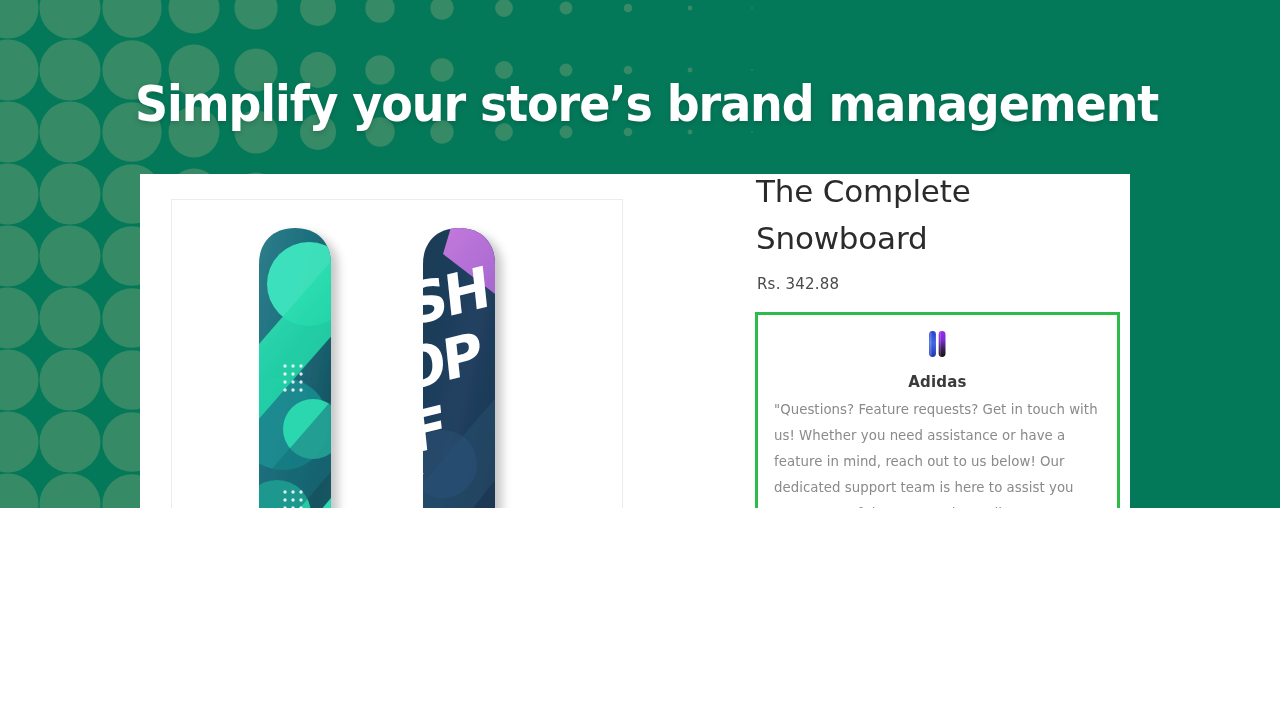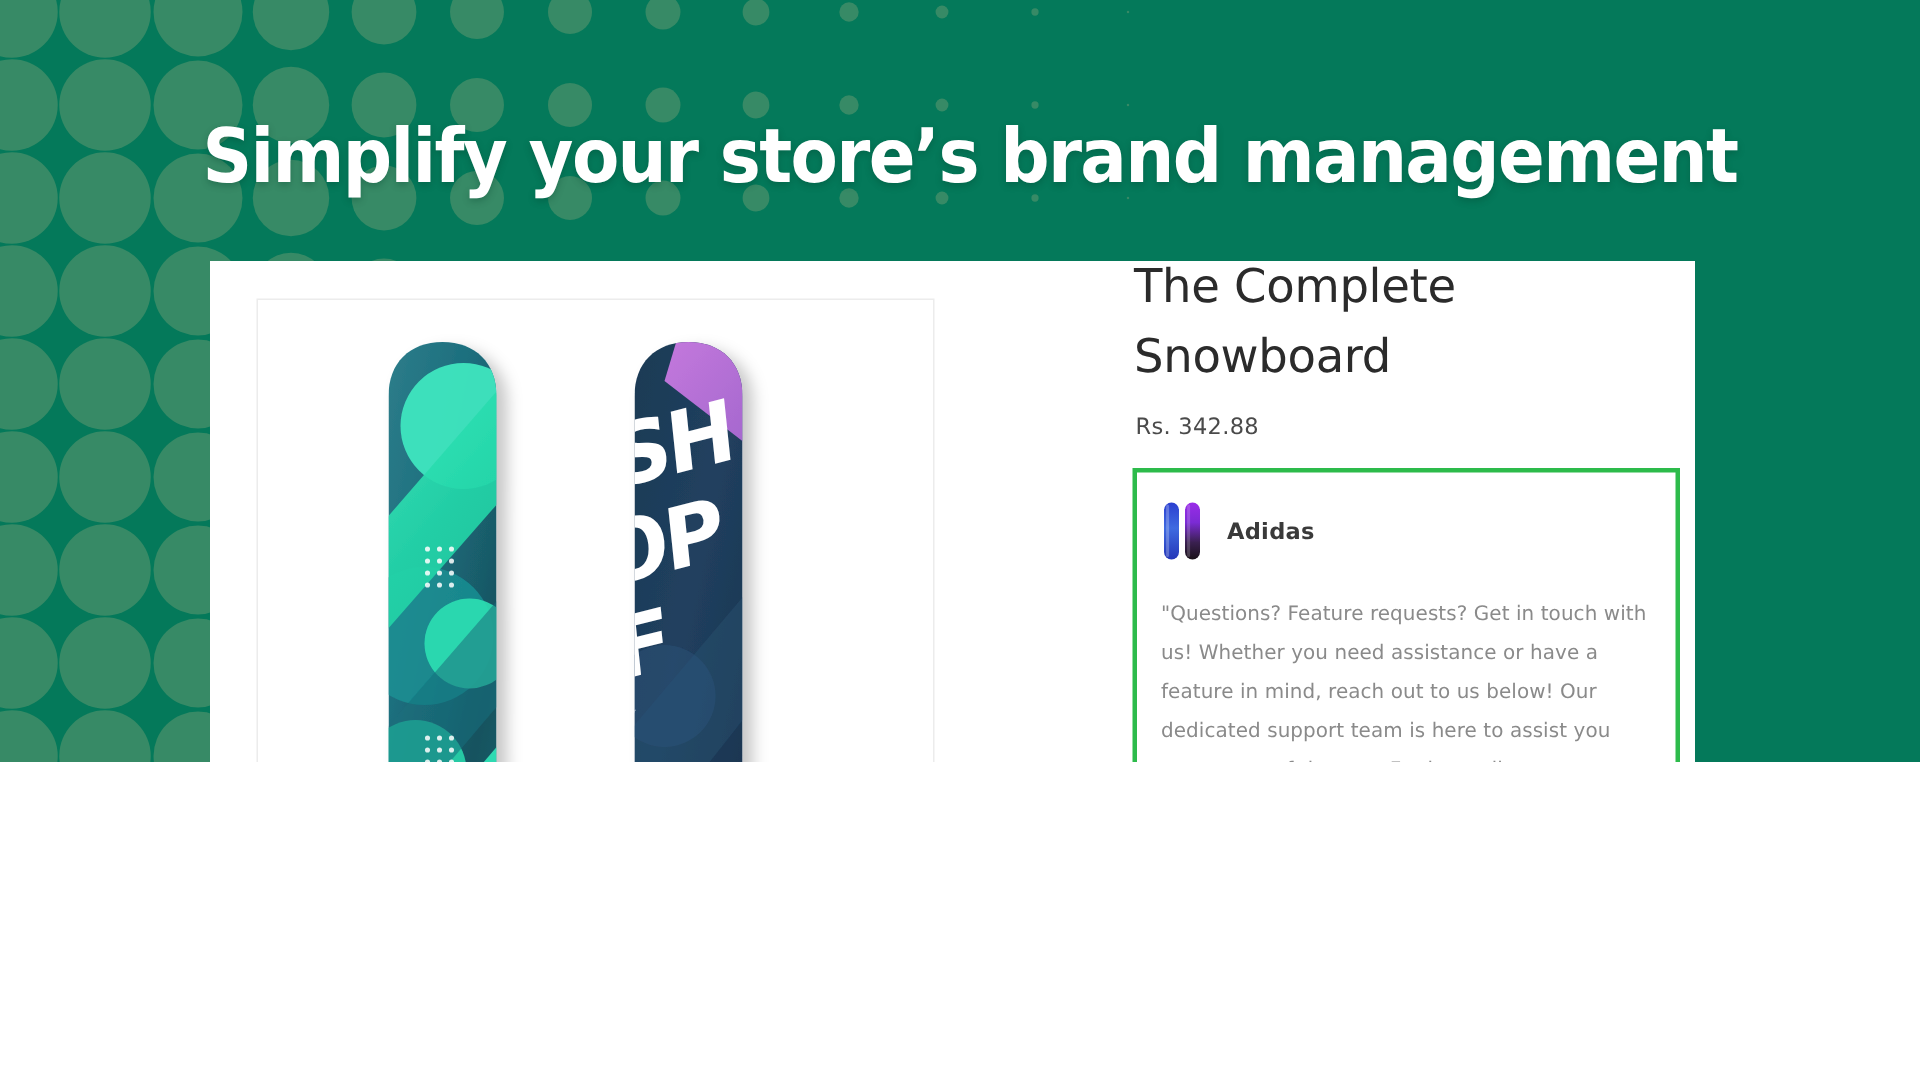--- a/index.html
+++ b/index.html
@@ -125,20 +125,21 @@
     border: 3px solid #2dbb4b;
     padding: 14px 16px 0 16px;
     overflow: hidden;
   }
 
   .brand-header {
     display: flex;
     align-items: center;
     gap: 14px;
     height: 50px;
+    flex-direction: column;
   }
 
   .brand-logo {
     width: 30px;
     height: 44px;
     flex: 0 0 30px;
     display: block;
   }
 
   .brand-name {

